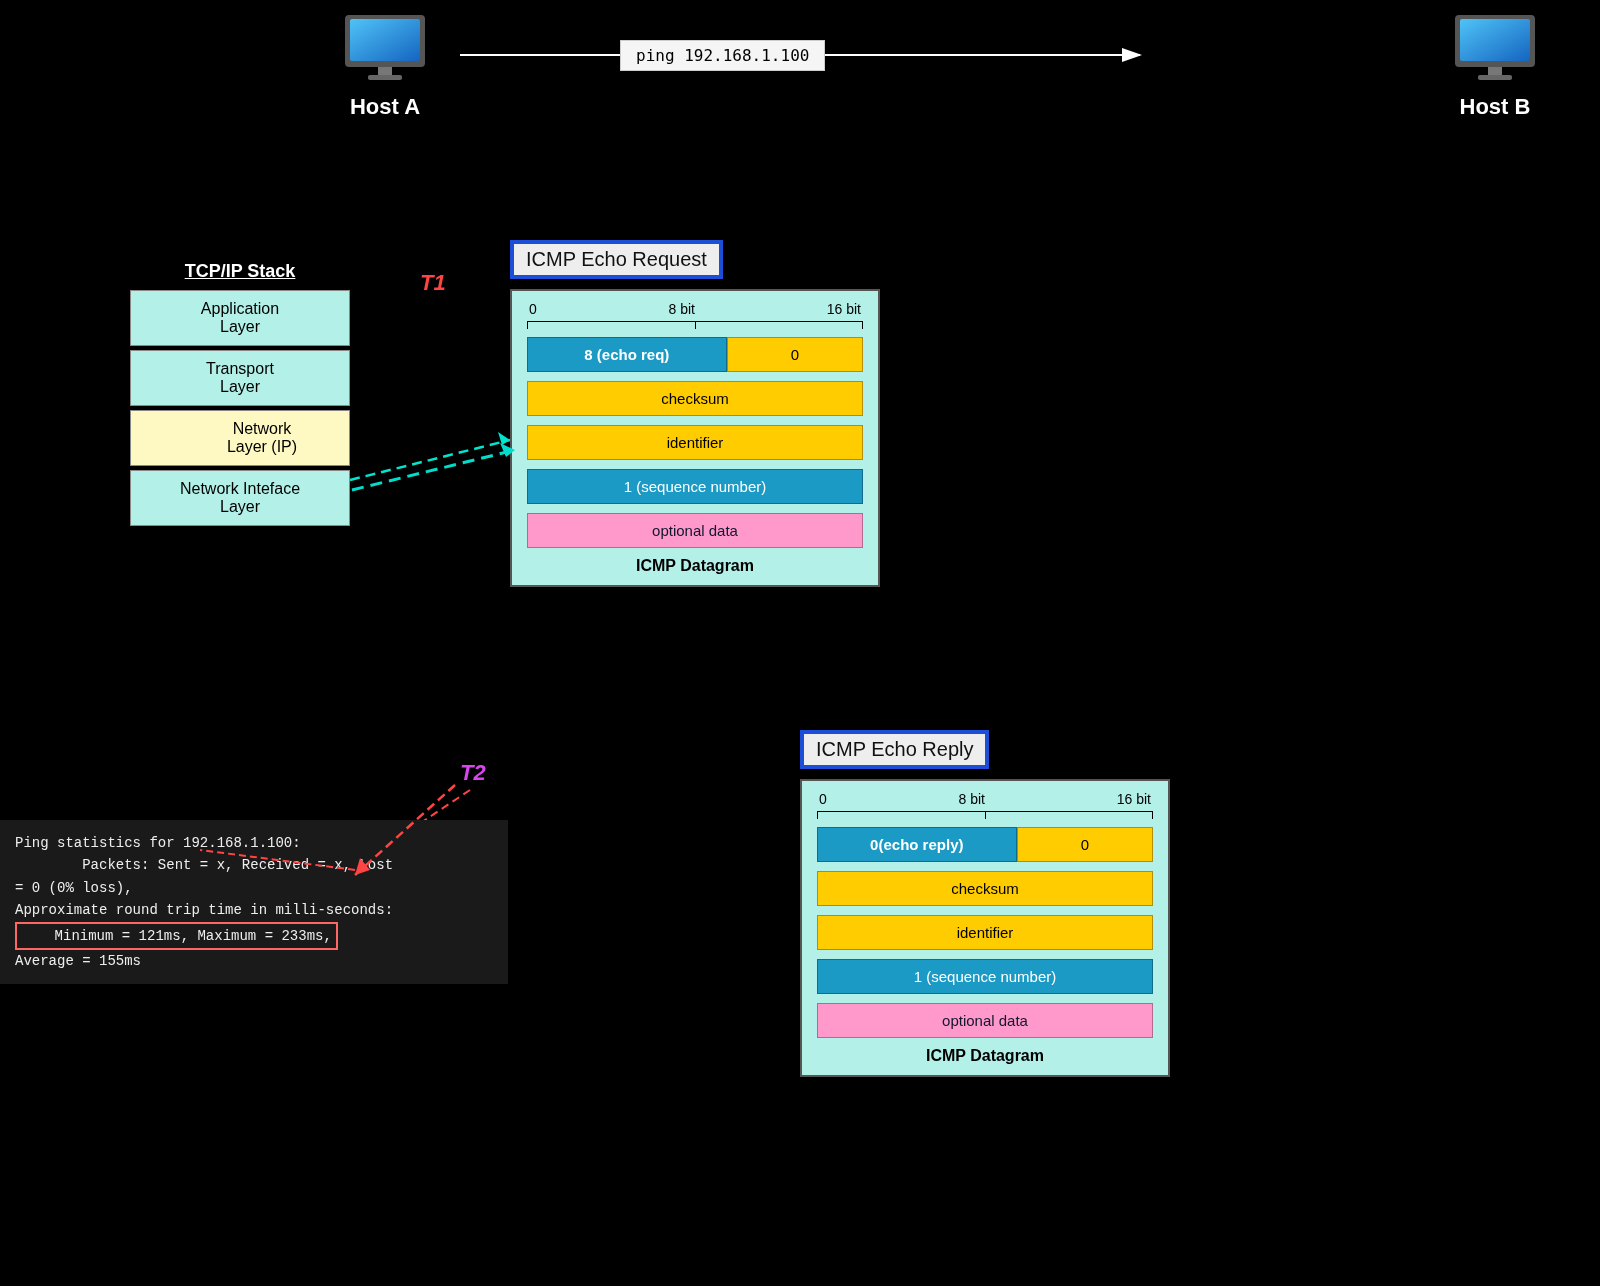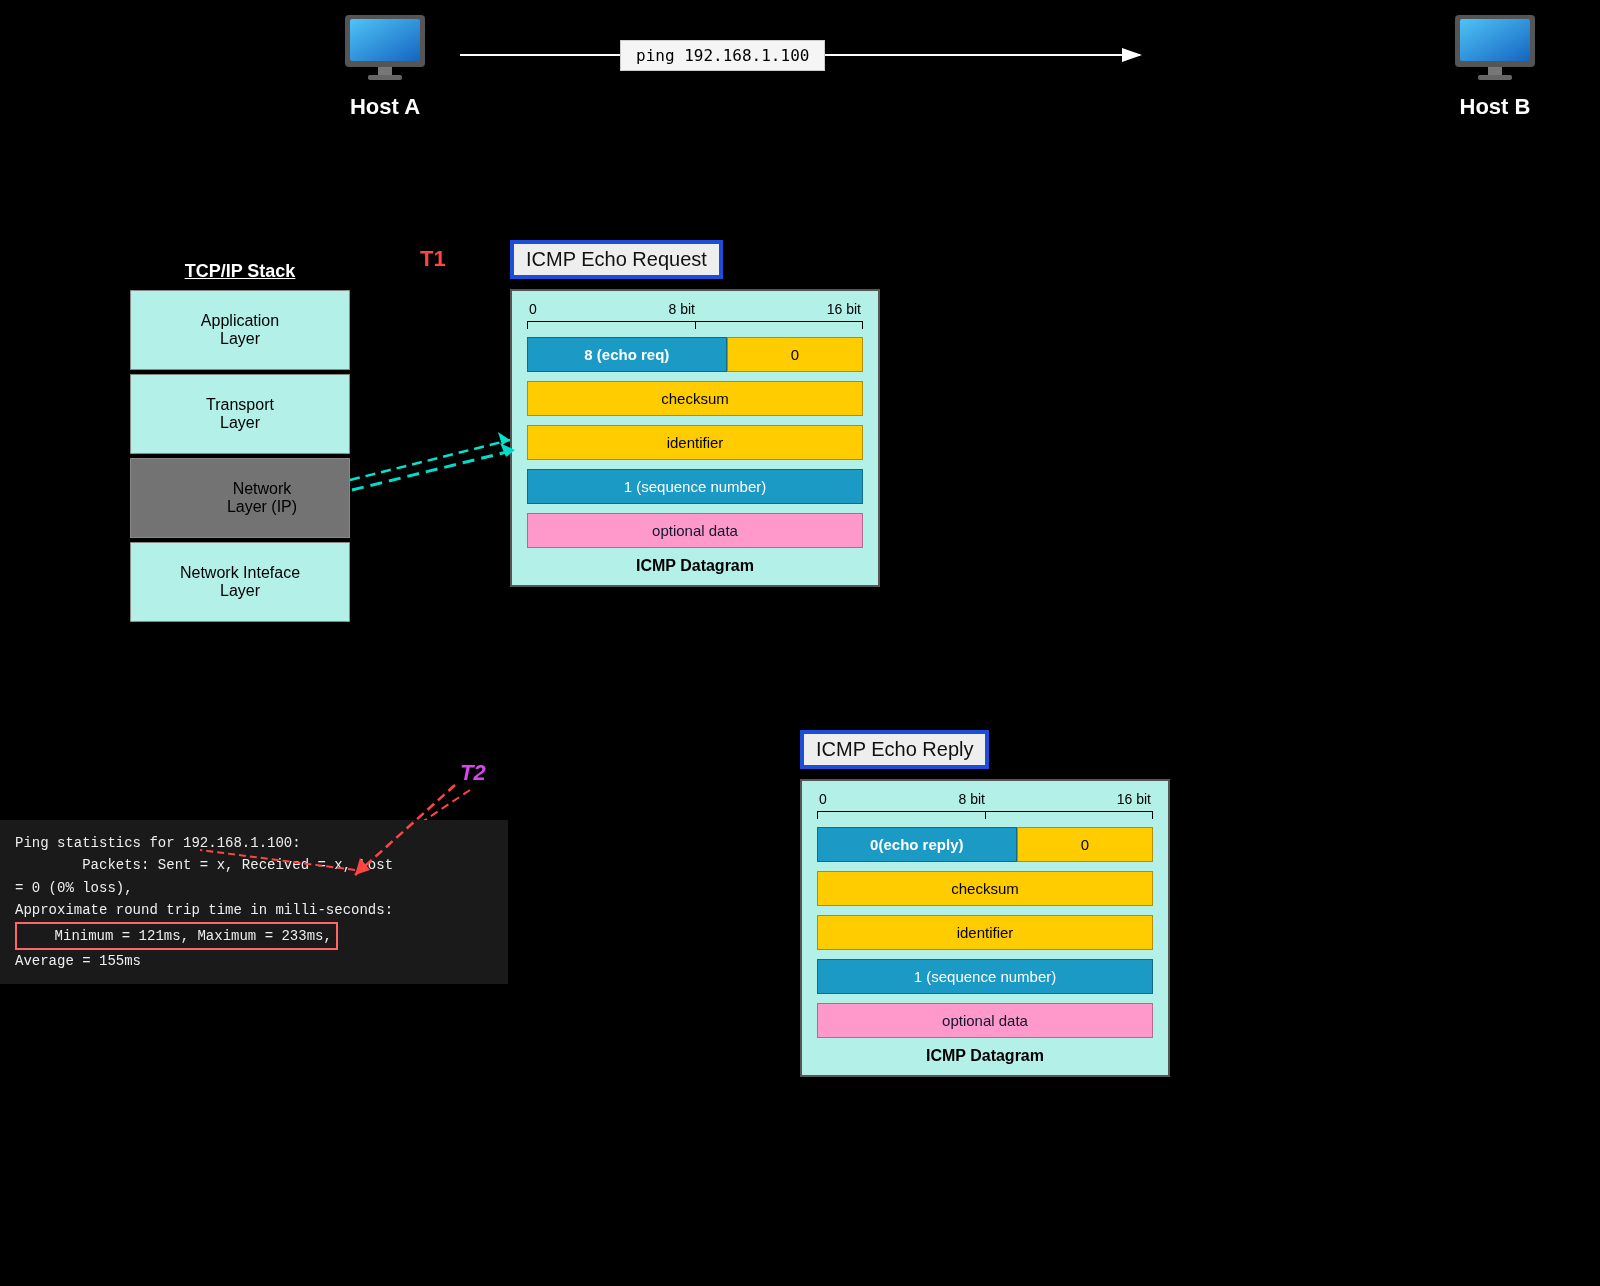--- a/index.html
+++ b/index.html
@@ -60,44 +60,45 @@
     }
     .stack-title {
       font-weight: bold;
       font-size: 18px;
       text-align: center;
       margin-bottom: 8px;
       text-decoration: underline;
     }
     .stack-layer {
       width: 220px;
-      height: 80px;
+      height: 56px;
       background: #b2f0e8;
       color: #000;
       border: 1px solid #888;
       display: flex;
       align-items: center;
       justify-content: center;
       font-size: 16px;
       text-align: center;
       margin-bottom: 4px;
     }
     .stack-layer.network-ip {
-      background: #737373;
+      background: #fef9c3;
       padding-left: 44px;
     }
 
     
     .t1-label {
       position: absolute;
-      top: 246px;
+      top: 270px;
       left: 420px;
       color: #ff4444;
       font-size: 22px;
       font-weight: bold;
+      font-style: italic;
     }
 
     
     .t2-label {
       position: absolute;
       top: 760px;
       left: 460px;
       color: #d946ef;
       font-size: 22px;
       font-weight: bold;

